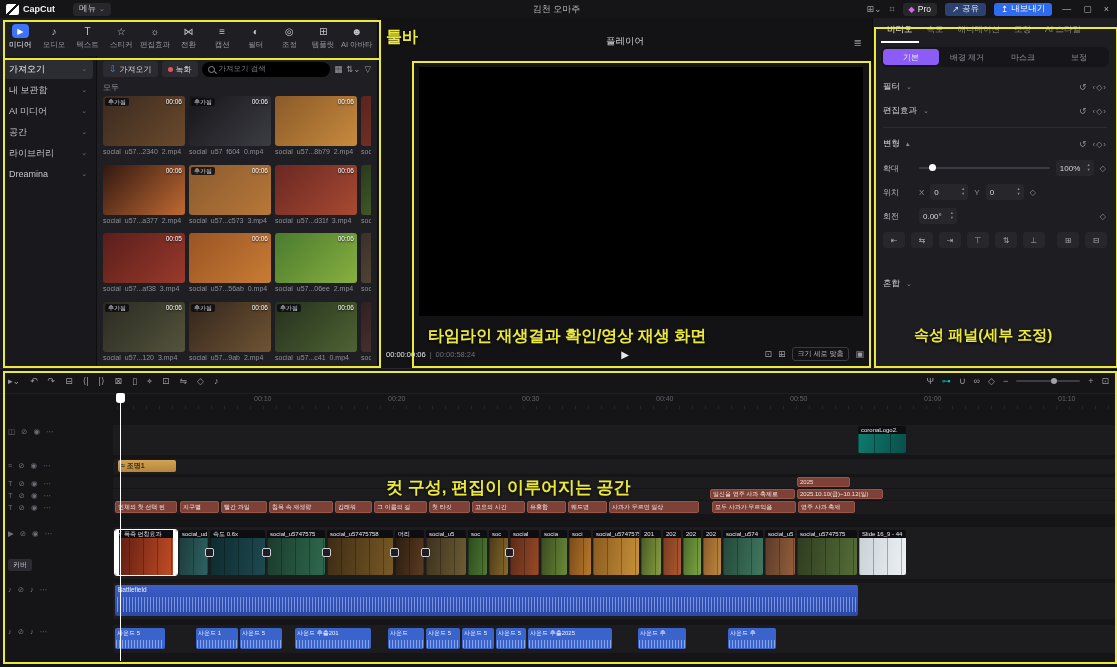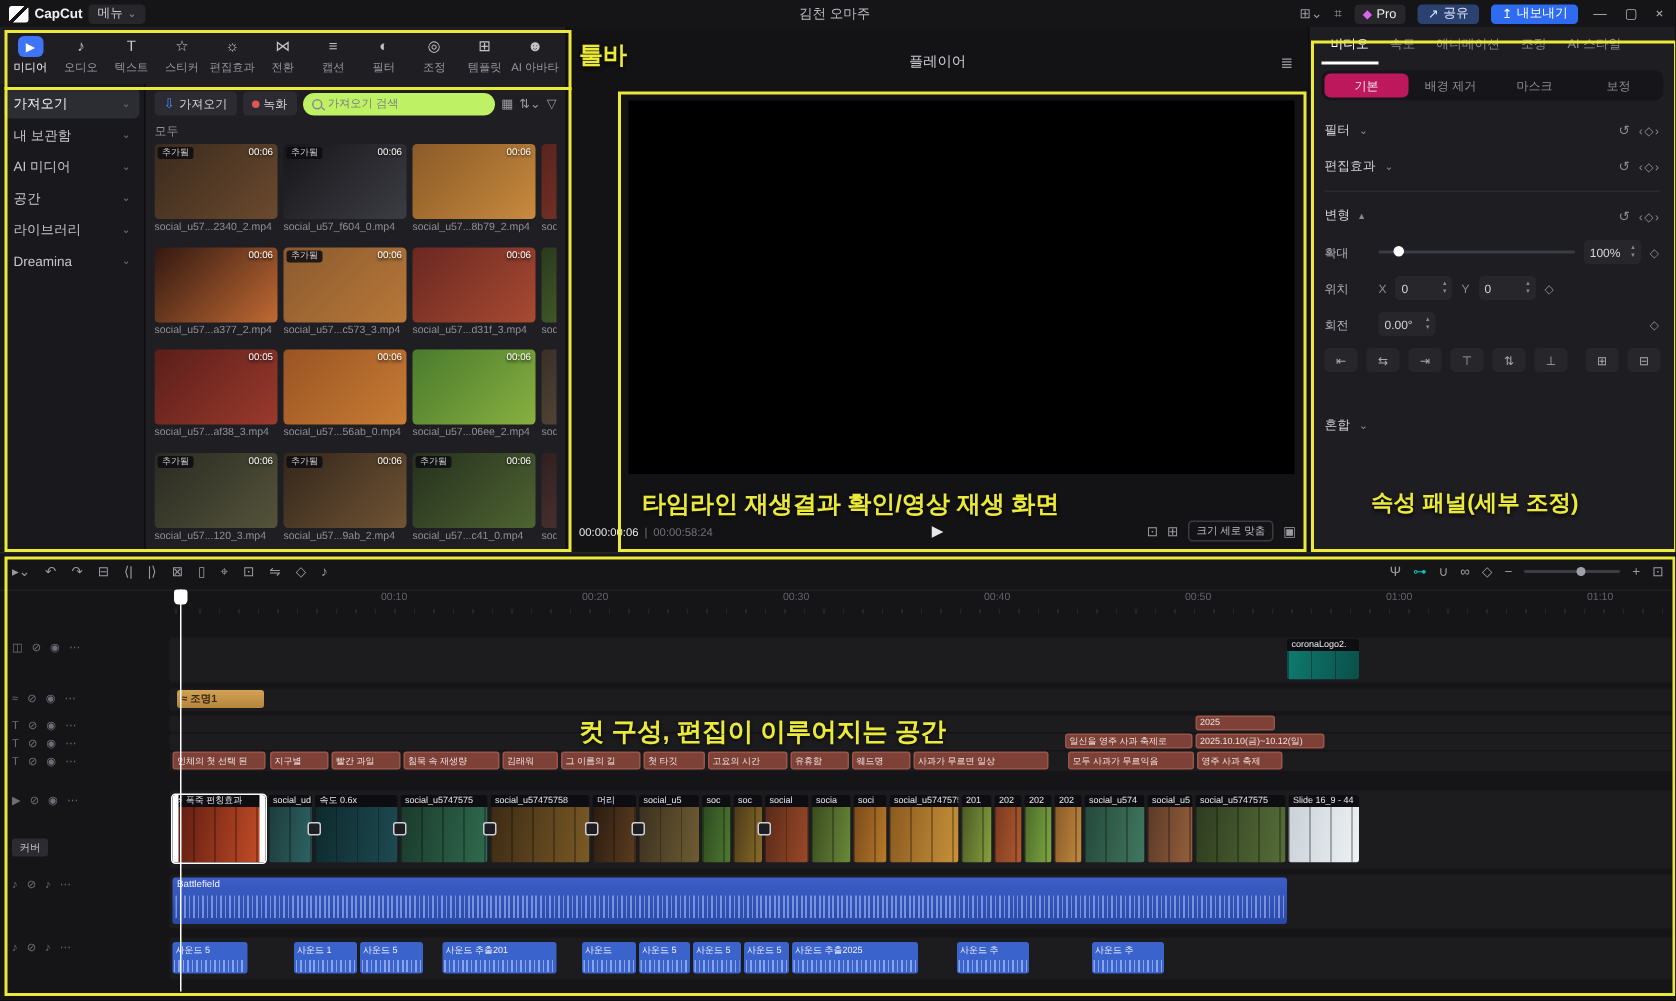--- a/index.html
+++ b/index.html
@@ -3,21 +3,21 @@
 <meta charset="utf-8">
 <style>
   html,body{margin:0;padding:0;background:#0c0c0e;width:1117px;height:667px;overflow:hidden;
     font-family:"Liberation Sans","DejaVu Sans",sans-serif;-webkit-font-smoothing:antialiased;}
   #app{position:relative;width:1117px;height:667px;background:#101013;overflow:hidden;color:#d8d8dc;}
   .flex{flex:1}
   
   .titlebar{position:absolute;left:0;top:0;width:1117px;height:18px;background:#151517;display:flex;align-items:center;
     padding:0 6px;box-sizing:border-box;font-size:9px;color:#c8c8ce;z-index:5;}
   .logo{width:13px;height:11px;border-radius:2px;background:linear-gradient(135deg,#fff 44%,#151517 44% 56%,#fff 56%);margin-right:4px;}
-  .logo-text{font-weight:bold;color:#f0f0f2;margin-right:4px;}
+  .logo-text{font-weight:bold;color:#f0f0f2;margin-right:18px;}
   .menu-chip{display:flex;align-items:center;gap:3px;background:#26262b;border:none;color:#c8c8ce;font-size:8.5px;
     height:13px;border-radius:3px;padding:0 6px;}
   .tb-title{position:absolute;left:0;right:4px;text-align:center;font-size:9px;color:#b8b8c0;pointer-events:none;}
   .tb-right{margin-left:auto;display:flex;align-items:center;gap:8px;z-index:2;}
   .tb-ic{font-size:9px;color:#9a9aa2;}
   .pro-badge{display:flex;align-items:center;gap:3px;background:#26262b;border-radius:3px;height:13px;padding:0 6px;font-size:8.5px;color:#eee;}
   .pro-badge .diamond{color:#d667e8;font-size:8px;}
   .share-btn{display:flex;align-items:center;gap:3px;background:#2b4170;border:none;color:#dbe6ff;font-size:8.5px;height:13px;border-radius:3px;padding:0 7px;}
   .export-btn{display:flex;align-items:center;gap:3px;background:#2e6bf0;border:none;color:#fff;font-size:8.5px;height:13px;border-radius:3px;padding:0 7px;}
   .win-btn{font-size:9px;color:#b0b0b8;padding:0 2px;}
@@ -32,21 +32,21 @@
   .media-body{position:absolute;top:38px;left:0;right:0;bottom:0;display:flex;}
   .media-sidebar{width:97px;background:#19191d;border-right:1px solid #0e0e11;padding:3px;box-sizing:border-box;}
   .ms-item{height:20px;display:flex;align-items:center;padding:0 6px;font-size:9px;color:#c4c4cb;border-radius:4px;margin-bottom:1px;}
   .ms-item.on{background:#2c2c33;color:#f0f0f3;}
   .ms-item .car{margin-left:auto;font-size:7px;color:#6e6e78;}
   .media-content{flex:1;padding:4px 6px;box-sizing:border-box;overflow:hidden;position:relative;}
   .media-toolbar{height:18px;display:flex;align-items:center;gap:4px;margin-bottom:4px;}
   .chip{display:flex;align-items:center;gap:3px;background:#2b2b31;border:none;border-radius:3px;height:16px;padding:0 6px;font-size:8px;color:#d6d6da;white-space:nowrap;}
   .imp-ic{color:#4a8cff;font-size:9px;}
   .rec-dot{width:5px;height:5px;border-radius:50%;background:#e05656;}
-  .search{flex:1;min-width:0;background:#bef264;border-radius:8px;height:15px;display:flex;align-items:center;gap:4px;padding:0 6px;}
+  .search{flex:1;min-width:0;background:#000000;border-radius:8px;height:15px;display:flex;align-items:center;gap:4px;padding:0 6px;}
   .mag{width:5px;height:5px;border:1px solid #8a8a92;border-radius:50%;position:relative;flex:none;}
   .mag::after{content:"";position:absolute;width:3px;height:1px;background:#8a8a92;transform:rotate(45deg);right:-3px;bottom:-1px;}
   .ph{font-size:7.5px;color:#7c7c84;white-space:nowrap;overflow:hidden;}
   .mt-ic{font-size:8.5px;color:#9a9aa1;flex:none;}
   .group-label{font-size:8px;color:#8f8f96;margin:2px 0 3px;}
   .media-grid{display:grid;grid-template-columns:repeat(4,82px);gap:6px 4px;overflow:hidden;height:268px;}
   .gitem{width:82px;}
   .gthumb{height:50px;border-radius:3px;position:relative;overflow:hidden;}
   .gdur{position:absolute;top:2px;right:3px;font-size:6.5px;color:#fff;text-shadow:0 1px 2px rgba(0,0,0,.9);}
   .gadd{position:absolute;top:2px;left:2px;background:rgba(12,12,16,.85);border-radius:2px;font-size:6px;color:#cfcfd6;padding:1px 3px;line-height:1;}
@@ -63,21 +63,21 @@
   .play{position:absolute;left:50%;transform:translateX(-50%);font-size:10px;color:#e8e8ea;}
   .pc-right{margin-left:auto;display:flex;align-items:center;gap:6px;font-size:9px;color:#9a9aa1;}
   .fit-pill{border:1px solid #3a3a42;border-radius:3px;padding:1px 5px;font-size:7px;color:#b8b8c0;white-space:nowrap;}
   
   .props-panel{position:absolute;left:872px;top:18px;width:245px;height:350px;background:#1d1d22;border-left:1px solid #0c0c0e;box-sizing:border-box;overflow:hidden;}
   .props-tabs{height:26px;display:flex;align-items:center;padding:0 8px;gap:2px;}
   .ptab{font-size:8.5px;color:#8e8e96;padding:5px 6px;border-bottom:2px solid transparent;white-space:nowrap;}
   .ptab.on{color:#fff;border-bottom-color:#fff;}
   .props-subtabs{margin:3px 8px 6px;background:#16161a;border-radius:6px;height:20px;display:flex;padding:2px;box-sizing:border-box;}
   .pstab{flex:1;display:flex;align-items:center;justify-content:center;font-size:8px;color:#8e8e96;border-radius:4px;white-space:nowrap;}
-  .pstab.on{background:#be185d;color:#ececf0;}
+  .pstab.on{background:#8b5cf6;color:#ececf0;}
   .prow{margin:0 10px;height:24px;display:flex;align-items:center;gap:6px;}
   .seclbl{font-size:8.5px;color:#d6d6da;}
   .car{font-size:7px;color:#8a8a92;}
   .pic{font-size:9px;color:#8a8a90;}
   .kfnav{font-size:8px;color:#8a8a90;letter-spacing:1px;white-space:nowrap;}
   .lbl2{font-size:8px;color:#b4b4bc;white-space:nowrap;}
   .w30{width:30px;flex:none;}
   .pslider{flex:1;height:2px;background:#3c3c44;border-radius:1px;position:relative;}
   .pknob{position:absolute;top:-3px;left:8%;width:7px;height:7px;background:#fff;border-radius:50%;}
   .numbox{background:#26262b;border-radius:3px;height:16px;min-width:38px;display:flex;align-items:center;justify-content:space-between;gap:3px;padding:0 4px;font-size:8px;color:#d6d6da;box-sizing:border-box;}

